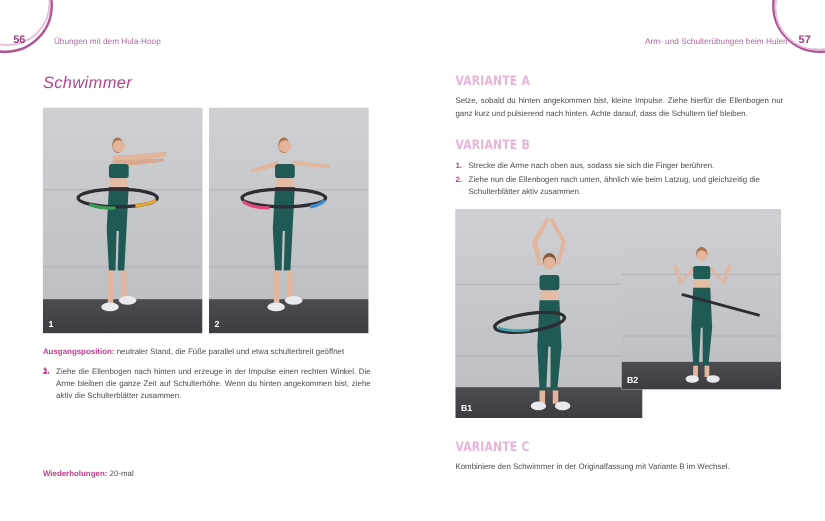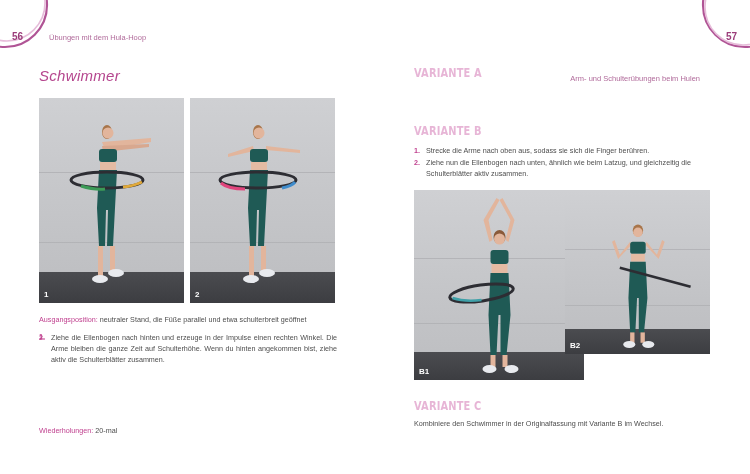--- a/index.html
+++ b/index.html
@@ -14,21 +14,21 @@
   
   .deco { position: absolute; overflow: visible; }
   .deco-left { left: -40px; top: -40px; width: 90px; height: 90px; }
   .deco-right { left: 700px; top: -40px; width: 90px; height: 90px; }
 
   .page-num { position: absolute; top: 31px; font-size: 10px; font-weight: bold; color: #9b3d7a; }
   .page-num.left { left: 12px; text-align: right; }
   .page-num.right { left: 726px; }
   .running-head { position: absolute; top: 33px; font-size: 7.5px; color: #b06a9a; }
   .running-head.left { left: 49px; }
-  .running-head.right { right: 50px; margin-top: 41px; }
+  .running-head.right { right: 34px; }
 
   .exercise-title {
     position: absolute; left: 39px; top: 67px;
     font-family: Liberation Sans, sans-serif; font-style: italic;
     font-size: 15px; color: #b5468e; letter-spacing: 0.3px;
   }
 
   .photo { position: absolute; overflow: hidden; background: #c9cacd; }
   .photo .wall { position: absolute; left: 0; top: 0; right: 0; bottom: 0;
     background: linear-gradient(180deg, #cfd0d3 0%, #c6c7ca 45%, #bfc0c3 84%); }
@@ -38,21 +38,21 @@
     background: linear-gradient(180deg, #4b4c50 0%, #3c3d41 100%); }
   .photo .label { position: absolute; left: 5px; bottom: 4px; color: #fff; font-size: 8px; font-weight: bold; }
   .photo svg { position: absolute; left: 0; top: 0; width: 100%; height: 100%; }
 
   .p1 { left: 39px; top: 98px; width: 145px; height: 205px; }
   .p2 { left: 190px; top: 98px; width: 145px; height: 205px; }
   .pb1 { left: 414px; top: 190px; width: 170px; height: 190px; padding-left: 37px; }
   .pb2 { left: 565px; top: 190px; width: 145px; height: 164px; }
 
   .body-text { font-size: 7.2px; line-height: 10.8px; color: #4d4d4d; }
-  .accent { color: #c0418f; font-weight: normal; }
+  .accent { color: #c0418f; font-weight: bold; }
 
   .start-pos { position: absolute; left: 39px; top: 315px; width: 300px; }
   .steps { position: absolute; left: 39px; top: 332px; width: 298px; list-style: none; }
   .steps li { position: relative; padding-left: 12px; margin-bottom: 1px; text-align: justify; }
   .steps li .num { position: absolute; left: 0; top: 0; color: #c0418f; font-weight: bold; }
   .reps { position: absolute; left: 39px; top: 387px; margin-top: 39px; }
 
   .var-head {
     position: absolute; left: 414px;
     font-family: "DejaVu Sans", sans-serif; font-weight: bold;
@@ -143,20 +143,21 @@
   <div class="page page-right"></div>
 
   <svg class="deco deco-right" viewBox="0 0 90 90">
     <circle cx="45" cy="45" r="42" fill="none" stroke="#b05495" stroke-width="2.2"></circle>
     <circle cx="43" cy="47" r="38" fill="none" stroke="#e6bcd9" stroke-width="1.6"></circle>
   </svg>
   <span class="page-num right">57</span>
   <span class="running-head right">Arm- und Schulterübungen beim Hulen</span>
 
   <div class="var-head va-head">VARIANTE A</div>
+  <p class="body-text va-text">Setze, sobald du hinten angekommen bist, kleine Impulse. Ziehe hierfür die Ellenbogen nur ganz kurz und pulsierend nach hinten. Achte darauf, dass die Schultern tief bleiben.</p>
 
   <div class="var-head vb-head">VARIANTE B</div>
   <ol class="body-text vb-steps">
     <li><span class="num">1.</span><span>Strecke die Arme nach oben aus, sodass sie sich die Finger berühren.</span></li>
     <li><span class="num">2.</span><span>Ziehe nun die Ellenbogen nach unten, ähnlich wie beim Latzug, und gleichzeitig die Schulterblätter aktiv zusammen.</span></li>
   </ol>
 
   <div class="photo pb1">
     <div class="wall"></div>
       <div class="floor"></div>

